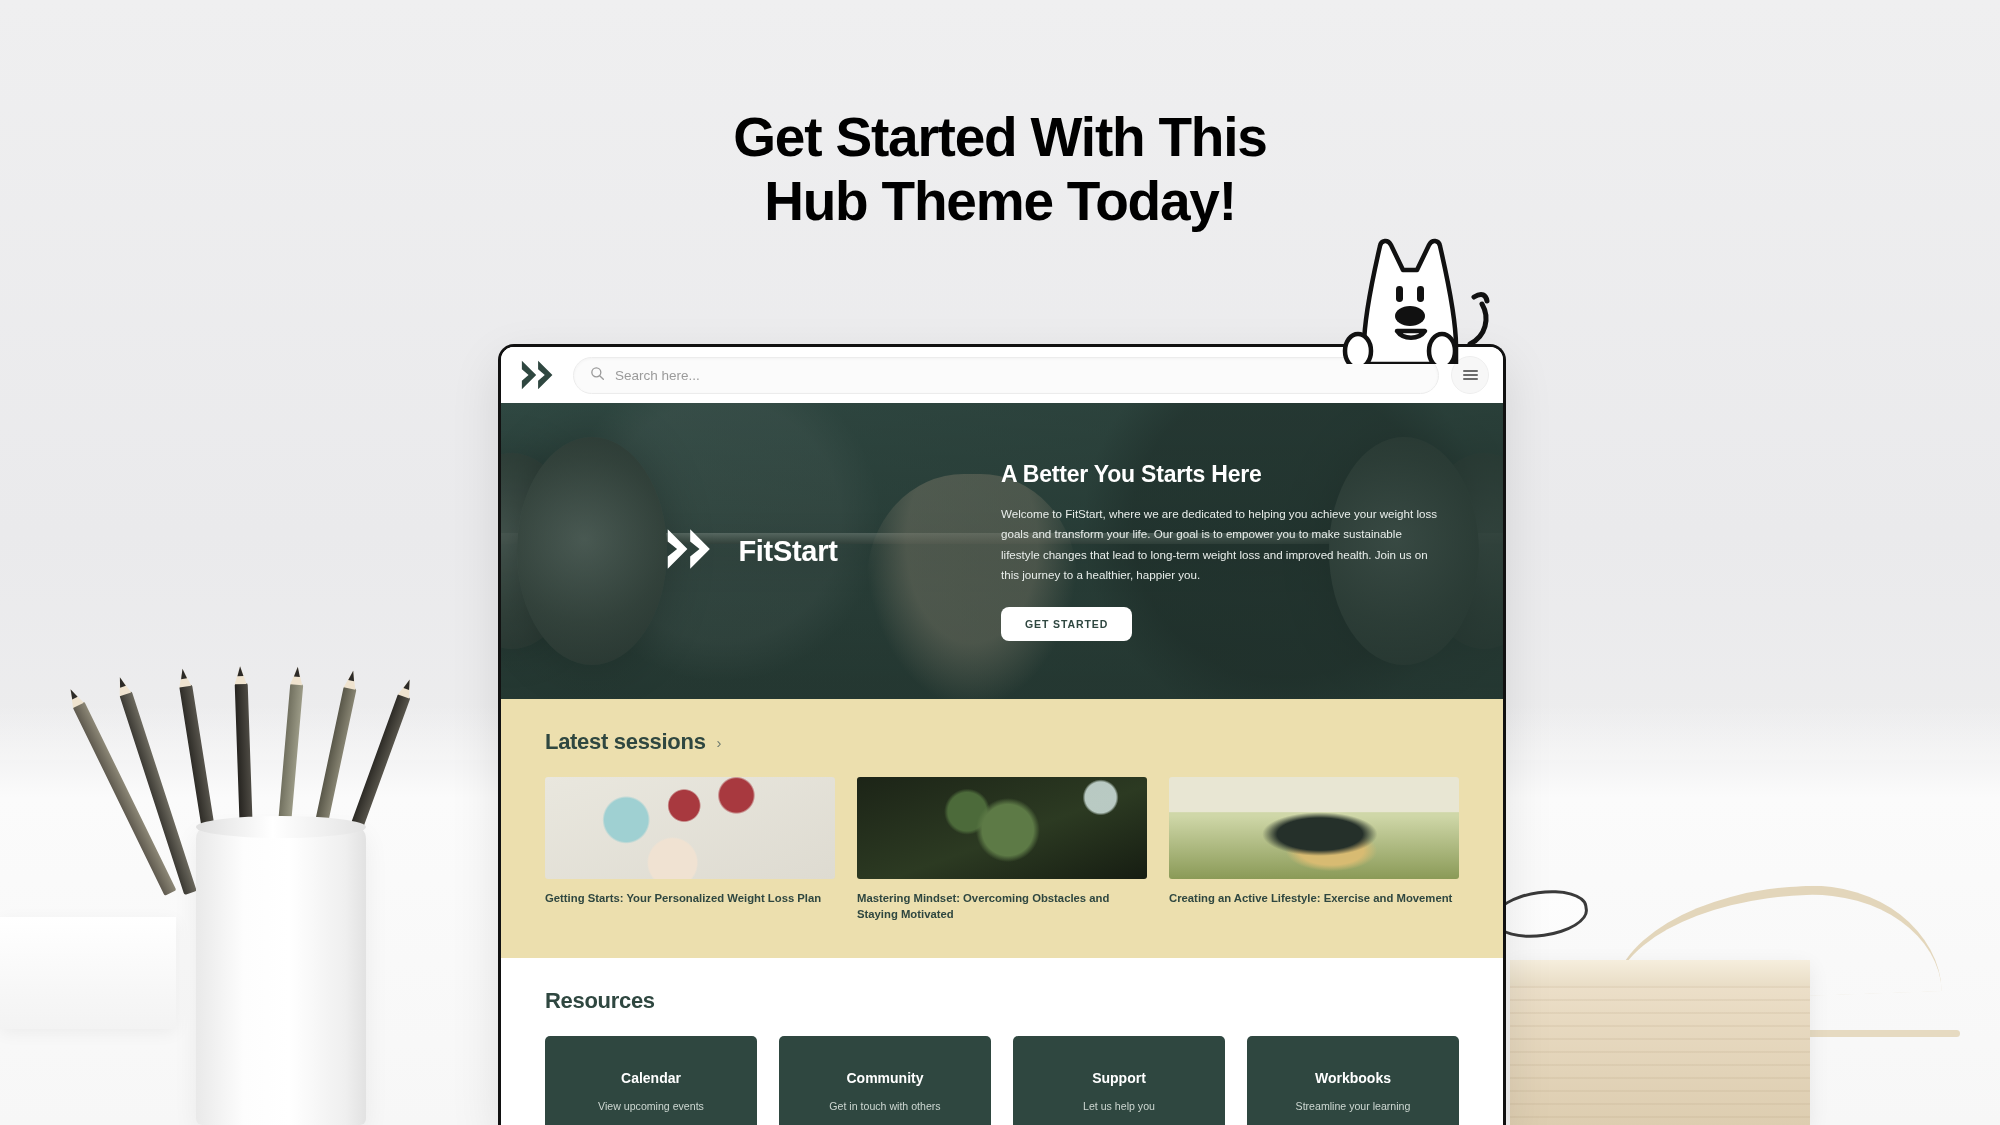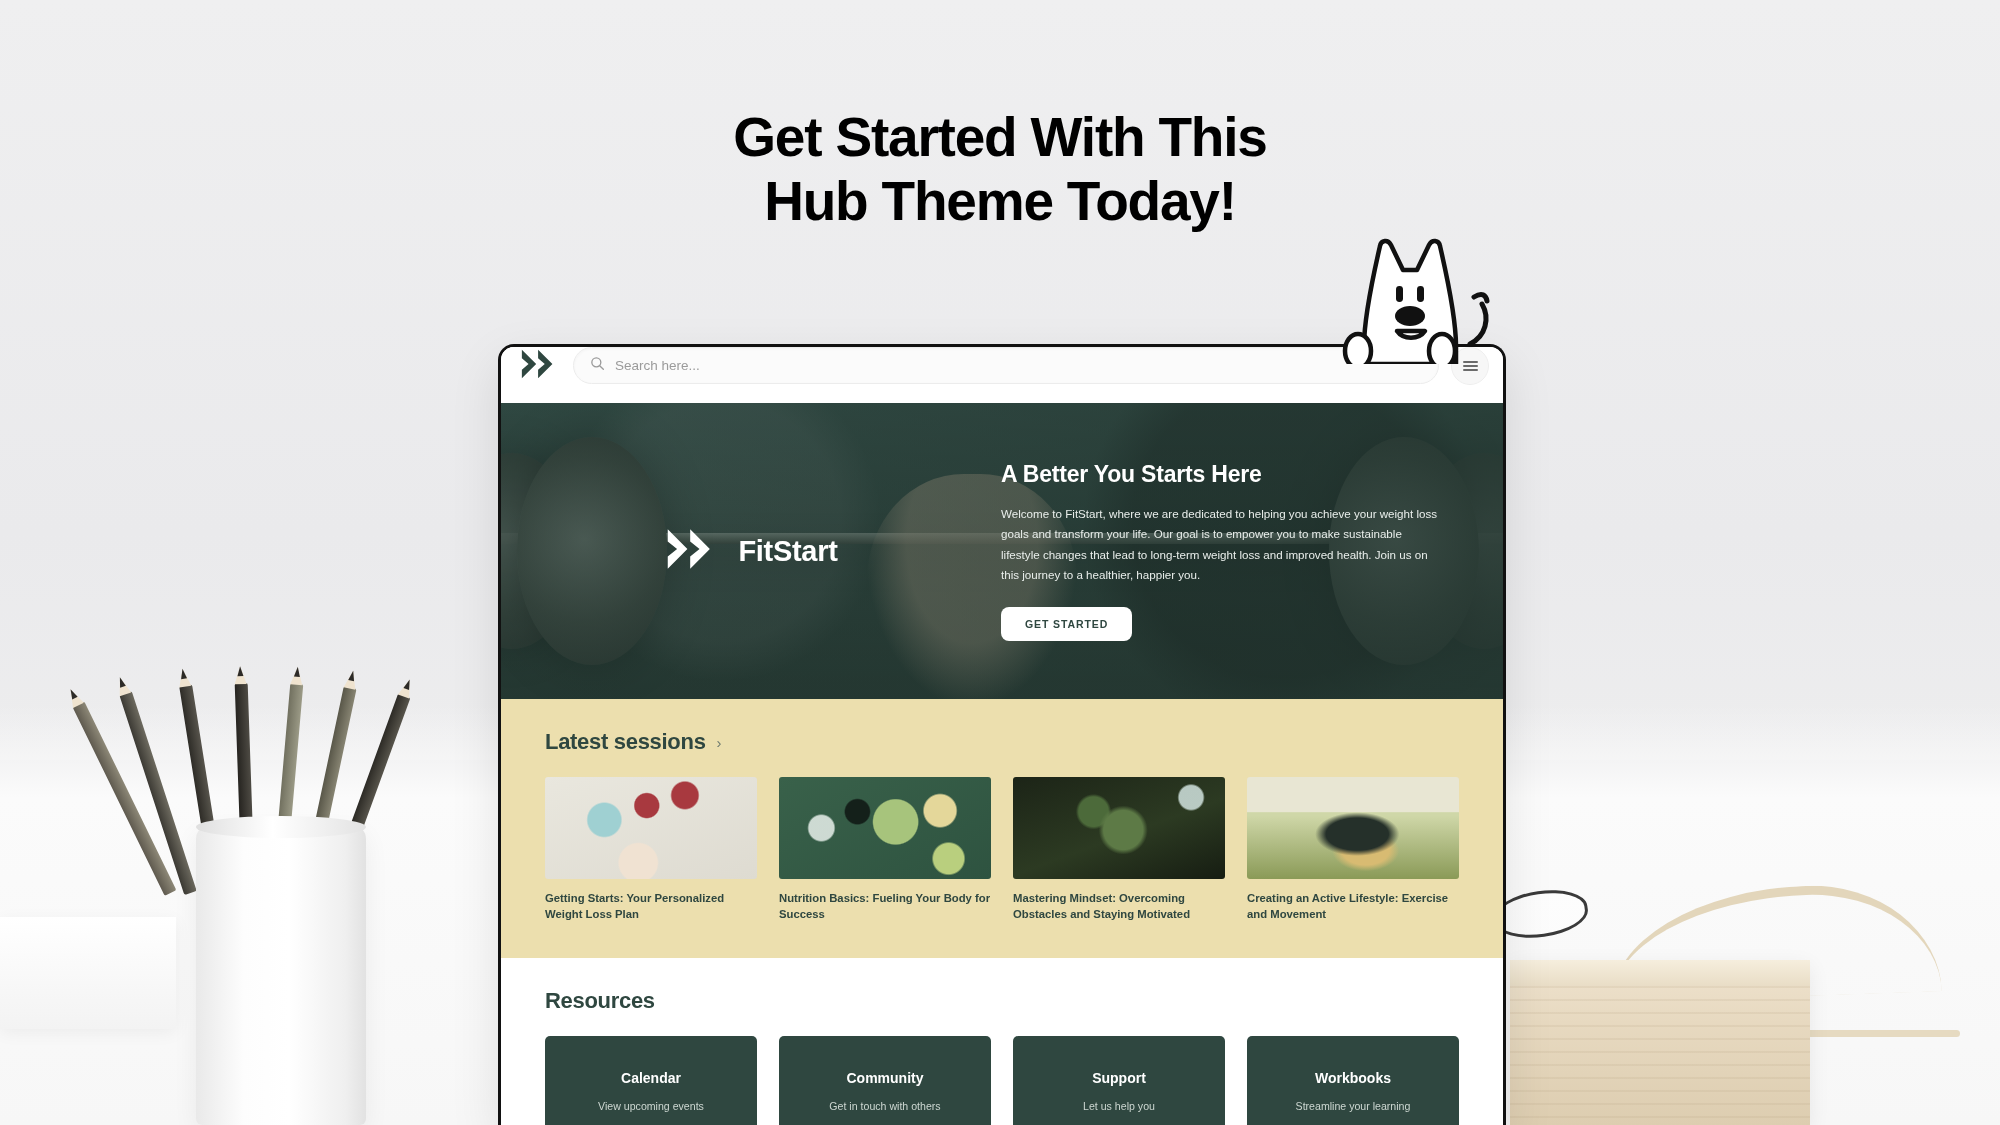--- a/index.html
+++ b/index.html
@@ -147,21 +147,21 @@
     overflow: hidden;
     z-index: 8;
     box-shadow: 0 18px 50px rgba(0,0,0,0.10);
   }
 
   
   .topbar {
     height: 56px;
     background: #ffffff;
     display: flex;
-    align-items: flex-start;
+    align-items: center;
     padding: 0 14px 0 18px;
     gap: 12px;
   }
   .brand-mark { width: 42px; height: 34px; flex: 0 0 auto; }
   .searchbox {
     flex: 1 1 auto;
     height: 37px;
     background: #fbfbfb;
     border: 1px solid #ececec;
     border-radius: 19px;
@@ -436,24 +436,20 @@
     <div class="section-head">
       <h3>Latest sessions</h3>
       <span class="chev">›</span>
     </div>
     <div class="cards">
       <div class="card">
         <div class="thumb thumb-dumbbells"></div>
         <div class="cap">Getting Starts: Your Personalized Weight Loss Plan</div>
       </div>
       <div class="card">
-        <div class="thumb thumb-food"></div>
-        <div class="cap">Nutrition Basics: Fueling Your Body for Success</div>
-      </div>
-      <div class="card">
         <div class="thumb thumb-plant"></div>
         <div class="cap">Mastering Mindset: Overcoming Obstacles and Staying Motivated</div>
       </div>
       <div class="card">
         <div class="thumb thumb-shoes"></div>
         <div class="cap">Creating an Active Lifestyle: Exercise and Movement</div>
       </div>
     </div>
   </div>
 

